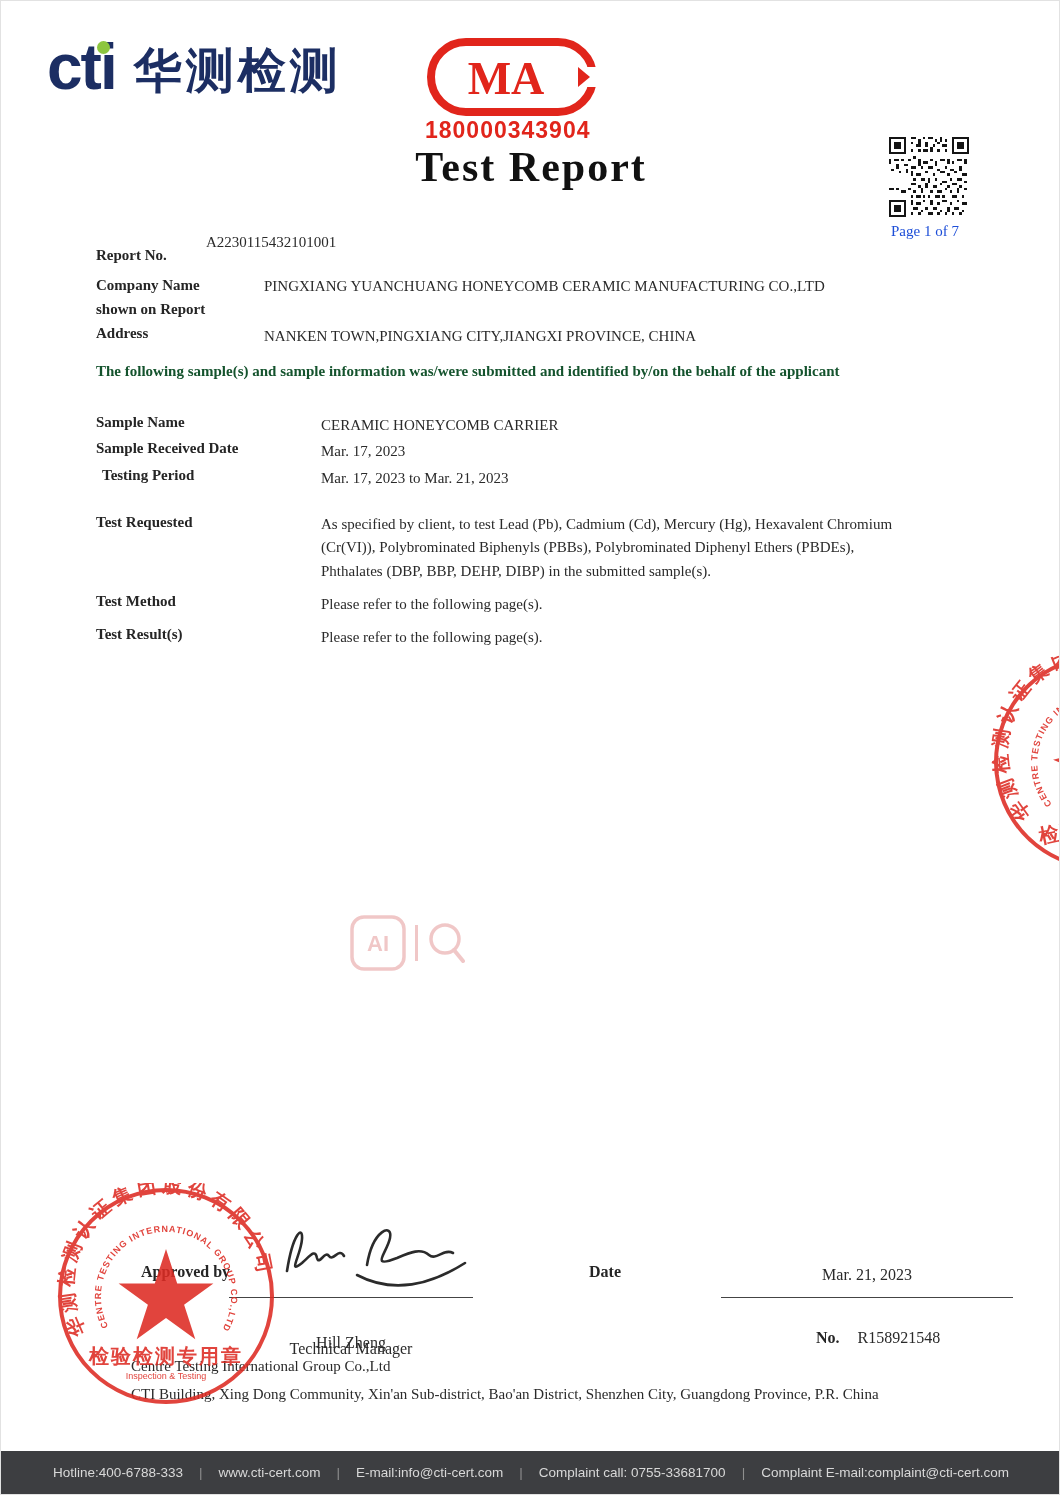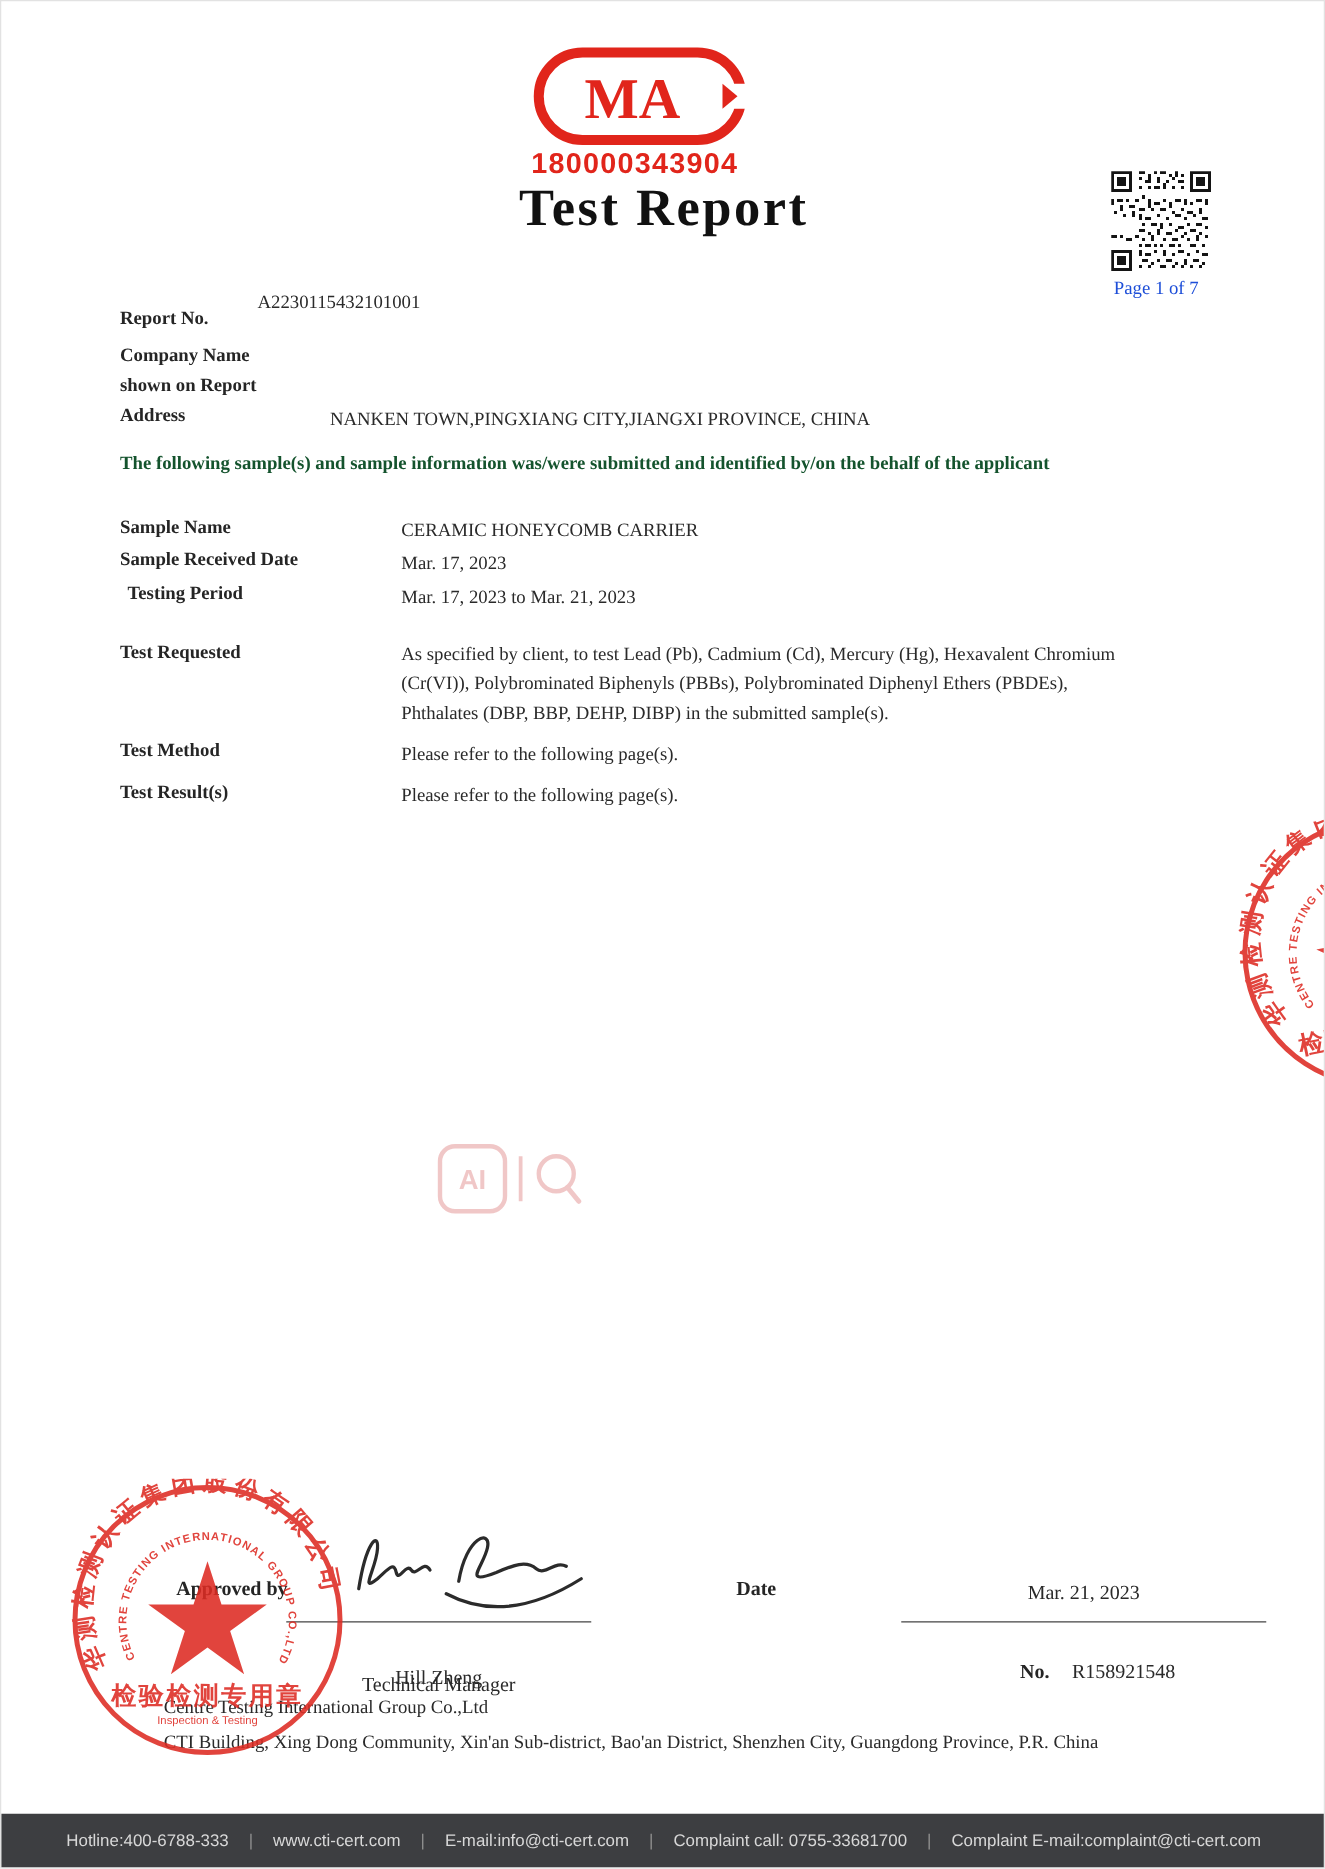--- a/index.html
+++ b/index.html
@@ -39,20 +39,27 @@
   .stamp { opacity:0.88; pointer-events:none; }
 
   
   .watermark { left:348px; top:910px; opacity:0.42; }
 </style>
 </head>
 <body>
 
 <div class="page">
 
+  <div class="abs cti-logo">
+    <span class="cti-text">
+      <span>cti</span>
+      <span class="cti-dot"></span>
+    </span>
+    <span class="cti-cn">华测检测</span>
+  </div>
 
   <div class="abs cma-box">
     <svg width="172" height="80" viewBox="0 0 172 80">
       <rect x="5" y="5" width="162" height="70" rx="35" fill="none" stroke="#e1251b" stroke-width="8"></rect>
       <rect x="150" y="30" width="22" height="20" fill="#ffffff"></rect>
       <path d="M152 30 L164 40 L152 50 Z" fill="#e1251b"></path>
       <text x="80" y="57" text-anchor="middle" font-family="Liberation Serif, serif" font-weight="bold" font-size="46" fill="#e1251b">MA</text>
     </svg>
   </div>
   <div class="abs cma-number">180000343904</div>
@@ -79,20 +86,21 @@
         <path d="M9 0h2v1h-2zM12 1h1v2h-1zM14 0h1v1h-1zM16 0h2v1h-2zM19 1h1v1h-1zM21 0h1v2h-1zM23 1h1v1h-1zM9 2h1v1h-1zM11 3h2v1h-2zM15 2h1v2h-1zM18 3h1v1h-1zM20 2h1v1h-1zM22 3h2v1h-2zM9 5h1v1h-1zM12 5h1v1h-1zM14 5h2v1h-2zM17 4h1v2h-1zM20 5h1v1h-1zM23 5h1v1h-1zM0 9h1v2h-1zM2 9h2v1h-2zM5 9h1v1h-1zM8 9h1v1h-1zM10 8h1v1h-1zM3 11h1v2h-1zM6 11h2v1h-2zM1 13h1v1h-1zM4 14h1v1h-1zM7 13h1v2h-1zM9 12h2v1h-2zM12 9h1v3h-1zM14 10h2v1h-2zM17 9h1v1h-1zM19 10h1v2h-1zM21 9h2v1h-2zM24 9h1v2h-1zM26 10h1v1h-1zM28 9h2v1h-2zM31 9h1v2h-1zM13 12h1v1h-1zM16 12h2v1h-2zM20 13h1v1h-1zM23 12h1v1h-1zM25 13h2v1h-2zM29 12h1v2h-1zM9 14h1v2h-1zM11 15h2v1h-2zM15 14h1v1h-1zM18 15h1v1h-1zM21 14h2v1h-2zM24 15h1v1h-1zM27 14h1v1h-1zM30 15h2v1h-2zM10 17h1v1h-1zM13 17h2v1h-2zM16 17h1v2h-1zM19 17h1v1h-1zM22 18h2v1h-2zM25 17h1v1h-1zM28 17h2v1h-2zM31 18h1v1h-1zM9 19h2v1h-2zM12 20h1v1h-1zM15 19h1v2h-1zM18 20h2v1h-2zM21 19h1v1h-1zM24 20h1v1h-1zM26 19h2v1h-2zM29 20h1v1h-1zM0 21h2v1h-2zM3 21h1v1h-1zM5 22h2v1h-2zM8 21h1v1h-1zM10 22h1v1h-1zM13 21h1v2h-1zM17 22h1v1h-1zM20 22h2v1h-2zM23 21h1v1h-1zM25 22h1v1h-1zM28 21h1v2h-1zM31 21h1v1h-1zM9 24h1v1h-1zM11 24h2v1h-2zM14 24h1v1h-1zM16 24h1v1h-1zM19 24h2v1h-2zM22 24h1v1h-1zM26 24h2v1h-2zM30 24h1v1h-1zM9 26h1v2h-1zM11 27h2v1h-2zM14 26h1v1h-1zM17 26h1v2h-1zM20 27h1v1h-1zM22 26h2v1h-2zM25 27h1v1h-1zM28 26h1v1h-1zM30 27h2v1h-2zM10 29h2v1h-2zM13 30h1v1h-1zM15 29h1v1h-1zM18 29h2v1h-2zM21 30h1v1h-1zM24 29h1v2h-1zM27 29h2v1h-2zM30 30h1v1h-1zM9 31h1v1h-1zM12 31h1v1h-1zM16 31h2v1h-2zM20 31h1v1h-1zM23 31h1v1h-1zM26 31h1v1h-1zM29 31h1v1h-1z"></path>
       </g>
     </svg>
   </div>
   <div class="abs page-num">Page 1 of 7</div>
 
   <div class="abs lbl" style="left:95px; top:246px;">Report No.</div>
   <div class="abs val" style="left:205px; top:230px;">A2230115432101001</div>
 
   <div class="abs lbl" style="left:95px; top:272px; width:145px; line-height:1.6;">Company Name shown on Report</div>
+  <div class="abs val" style="left:263px; top:274px; width:680px;">PINGXIANG YUANCHUANG HONEYCOMB CERAMIC MANUFACTURING CO.,LTD</div>
 
   <div class="abs lbl" style="left:95px; top:324px;">Address</div>
   <div class="abs val" style="left:263px; top:324px; width:680px;">NANKEN TOWN,PINGXIANG CITY,JIANGXI PROVINCE, CHINA</div>
 
   <div class="abs intro">The following sample(s) and sample information was/were submitted and identified by/on the behalf of the applicant</div>
 
   <div class="abs lbl" style="left:95px; top:413px;">Sample Name</div>
   <div class="abs val" style="left:320px; top:413px;">CERAMIC HONEYCOMB CARRIER</div>
 
   <div class="abs lbl" style="left:95px; top:439px;">Sample Received Date</div>

